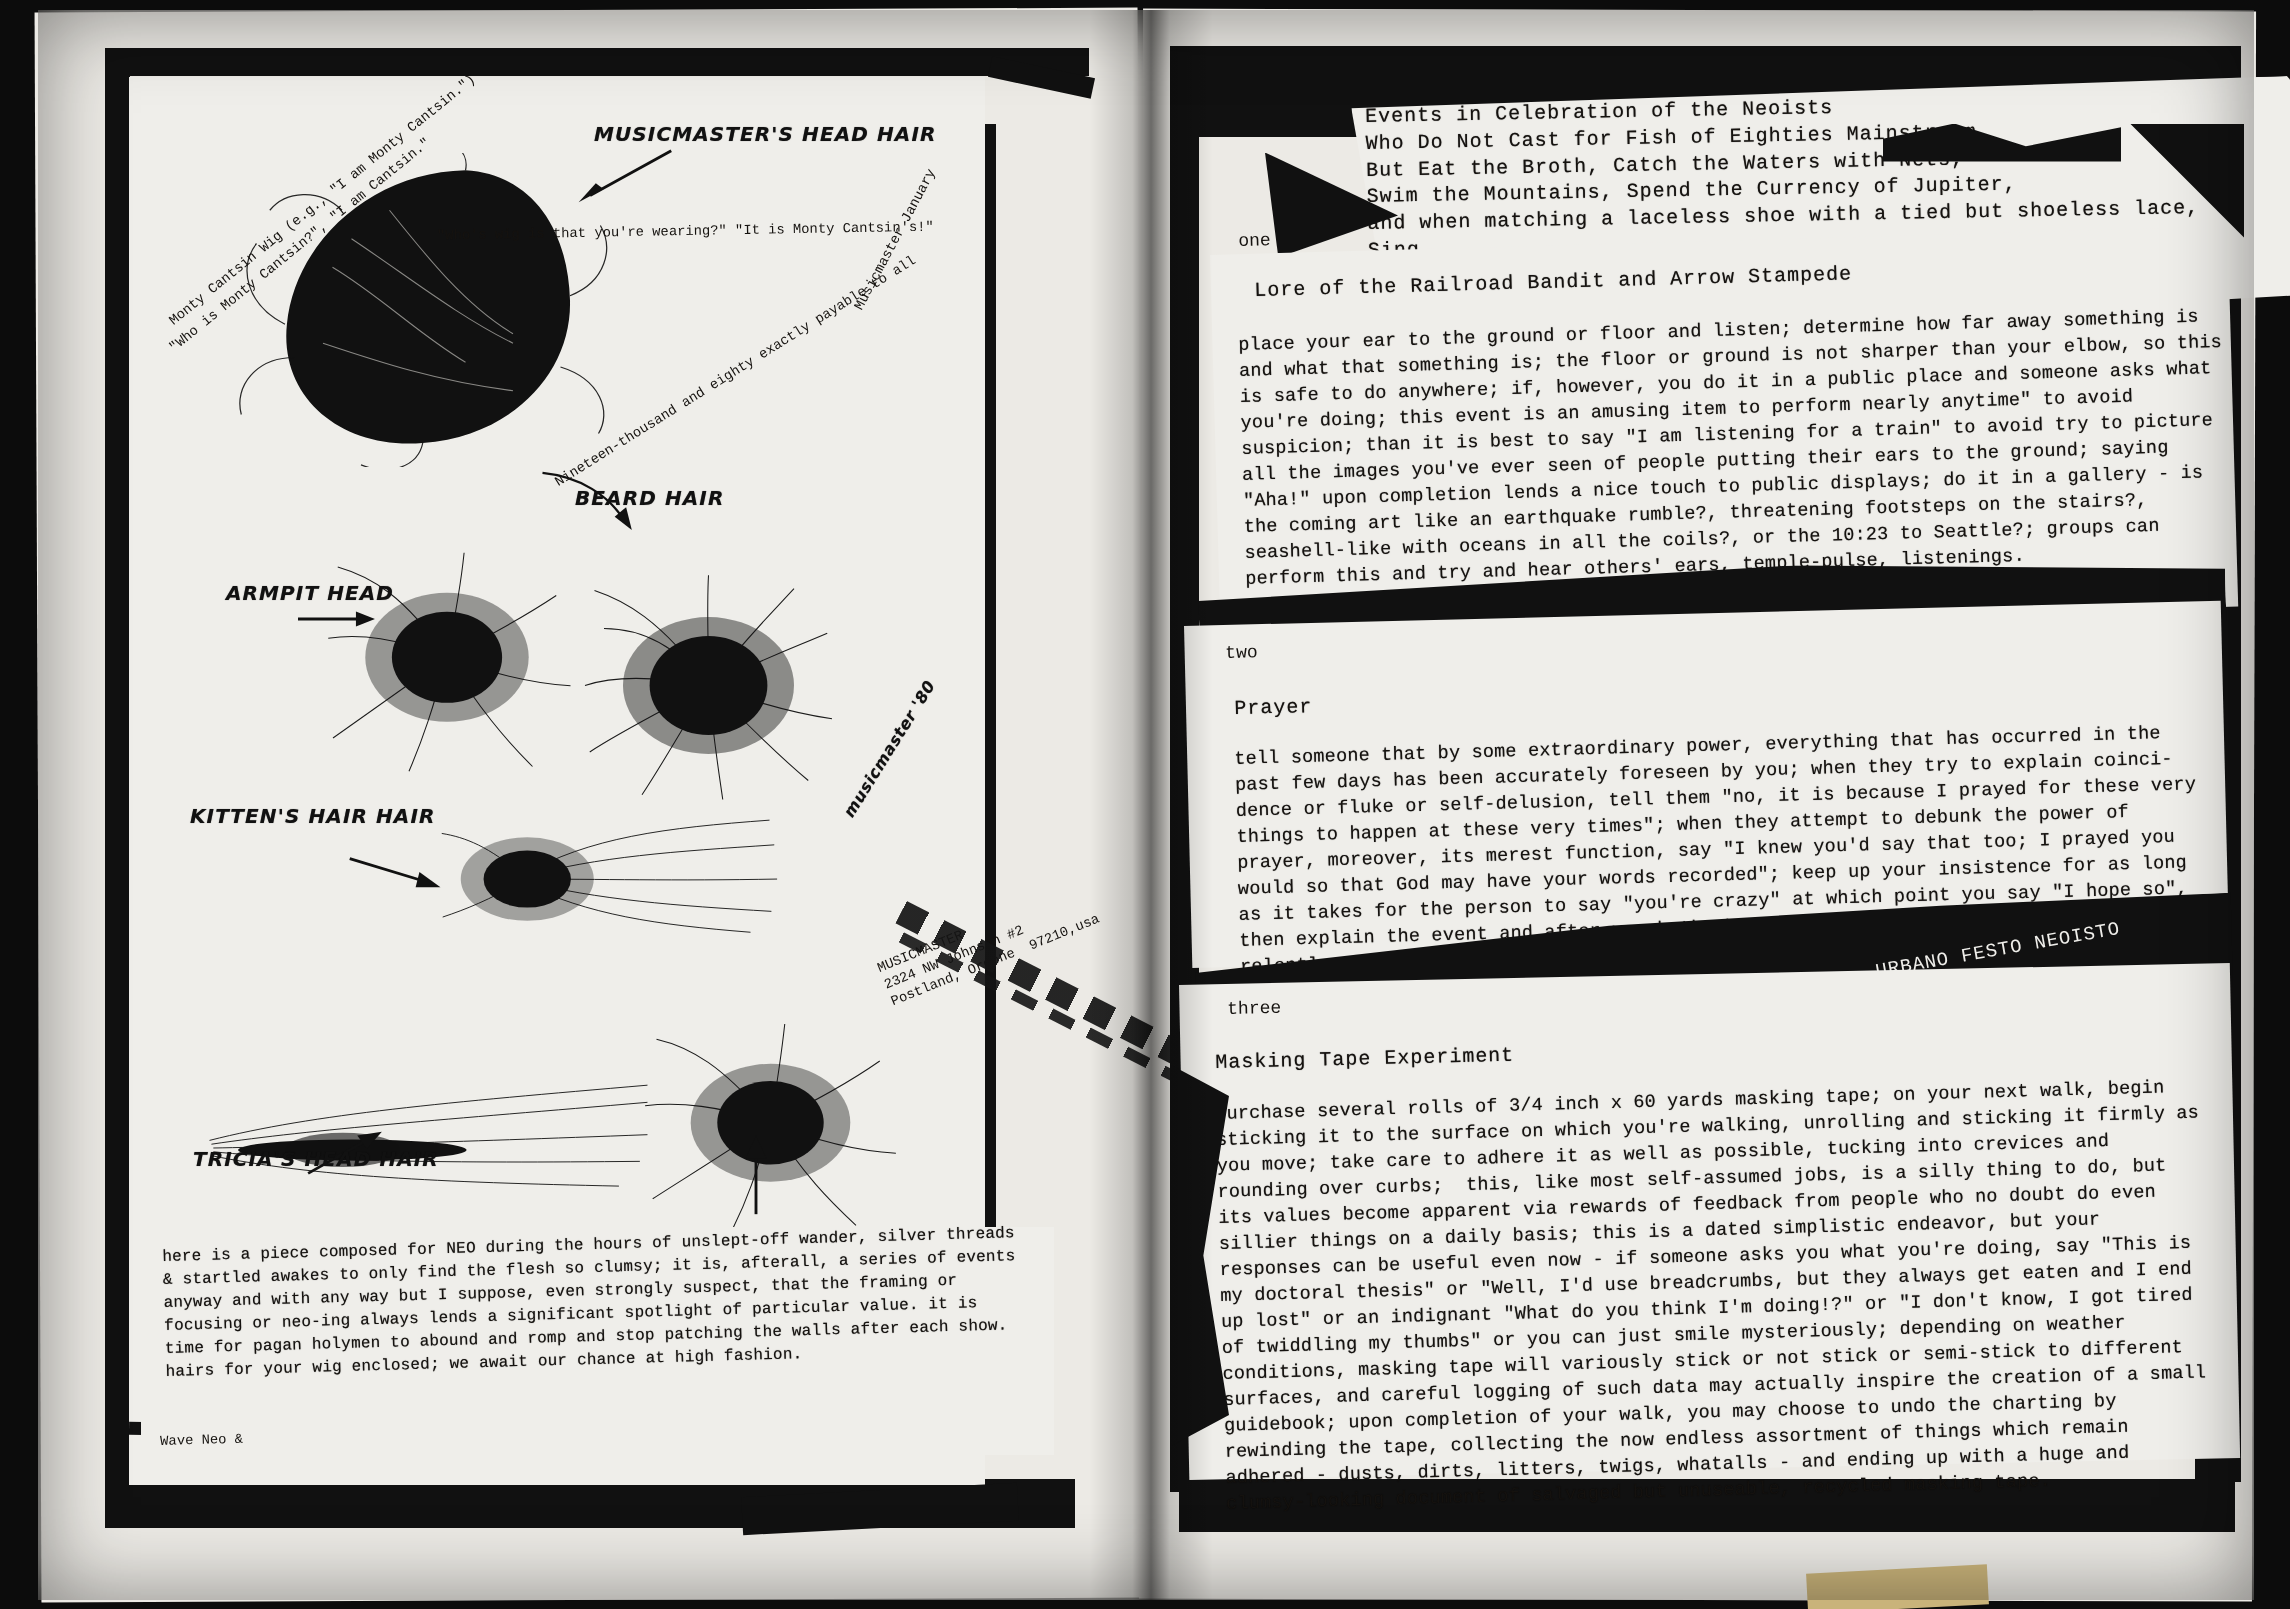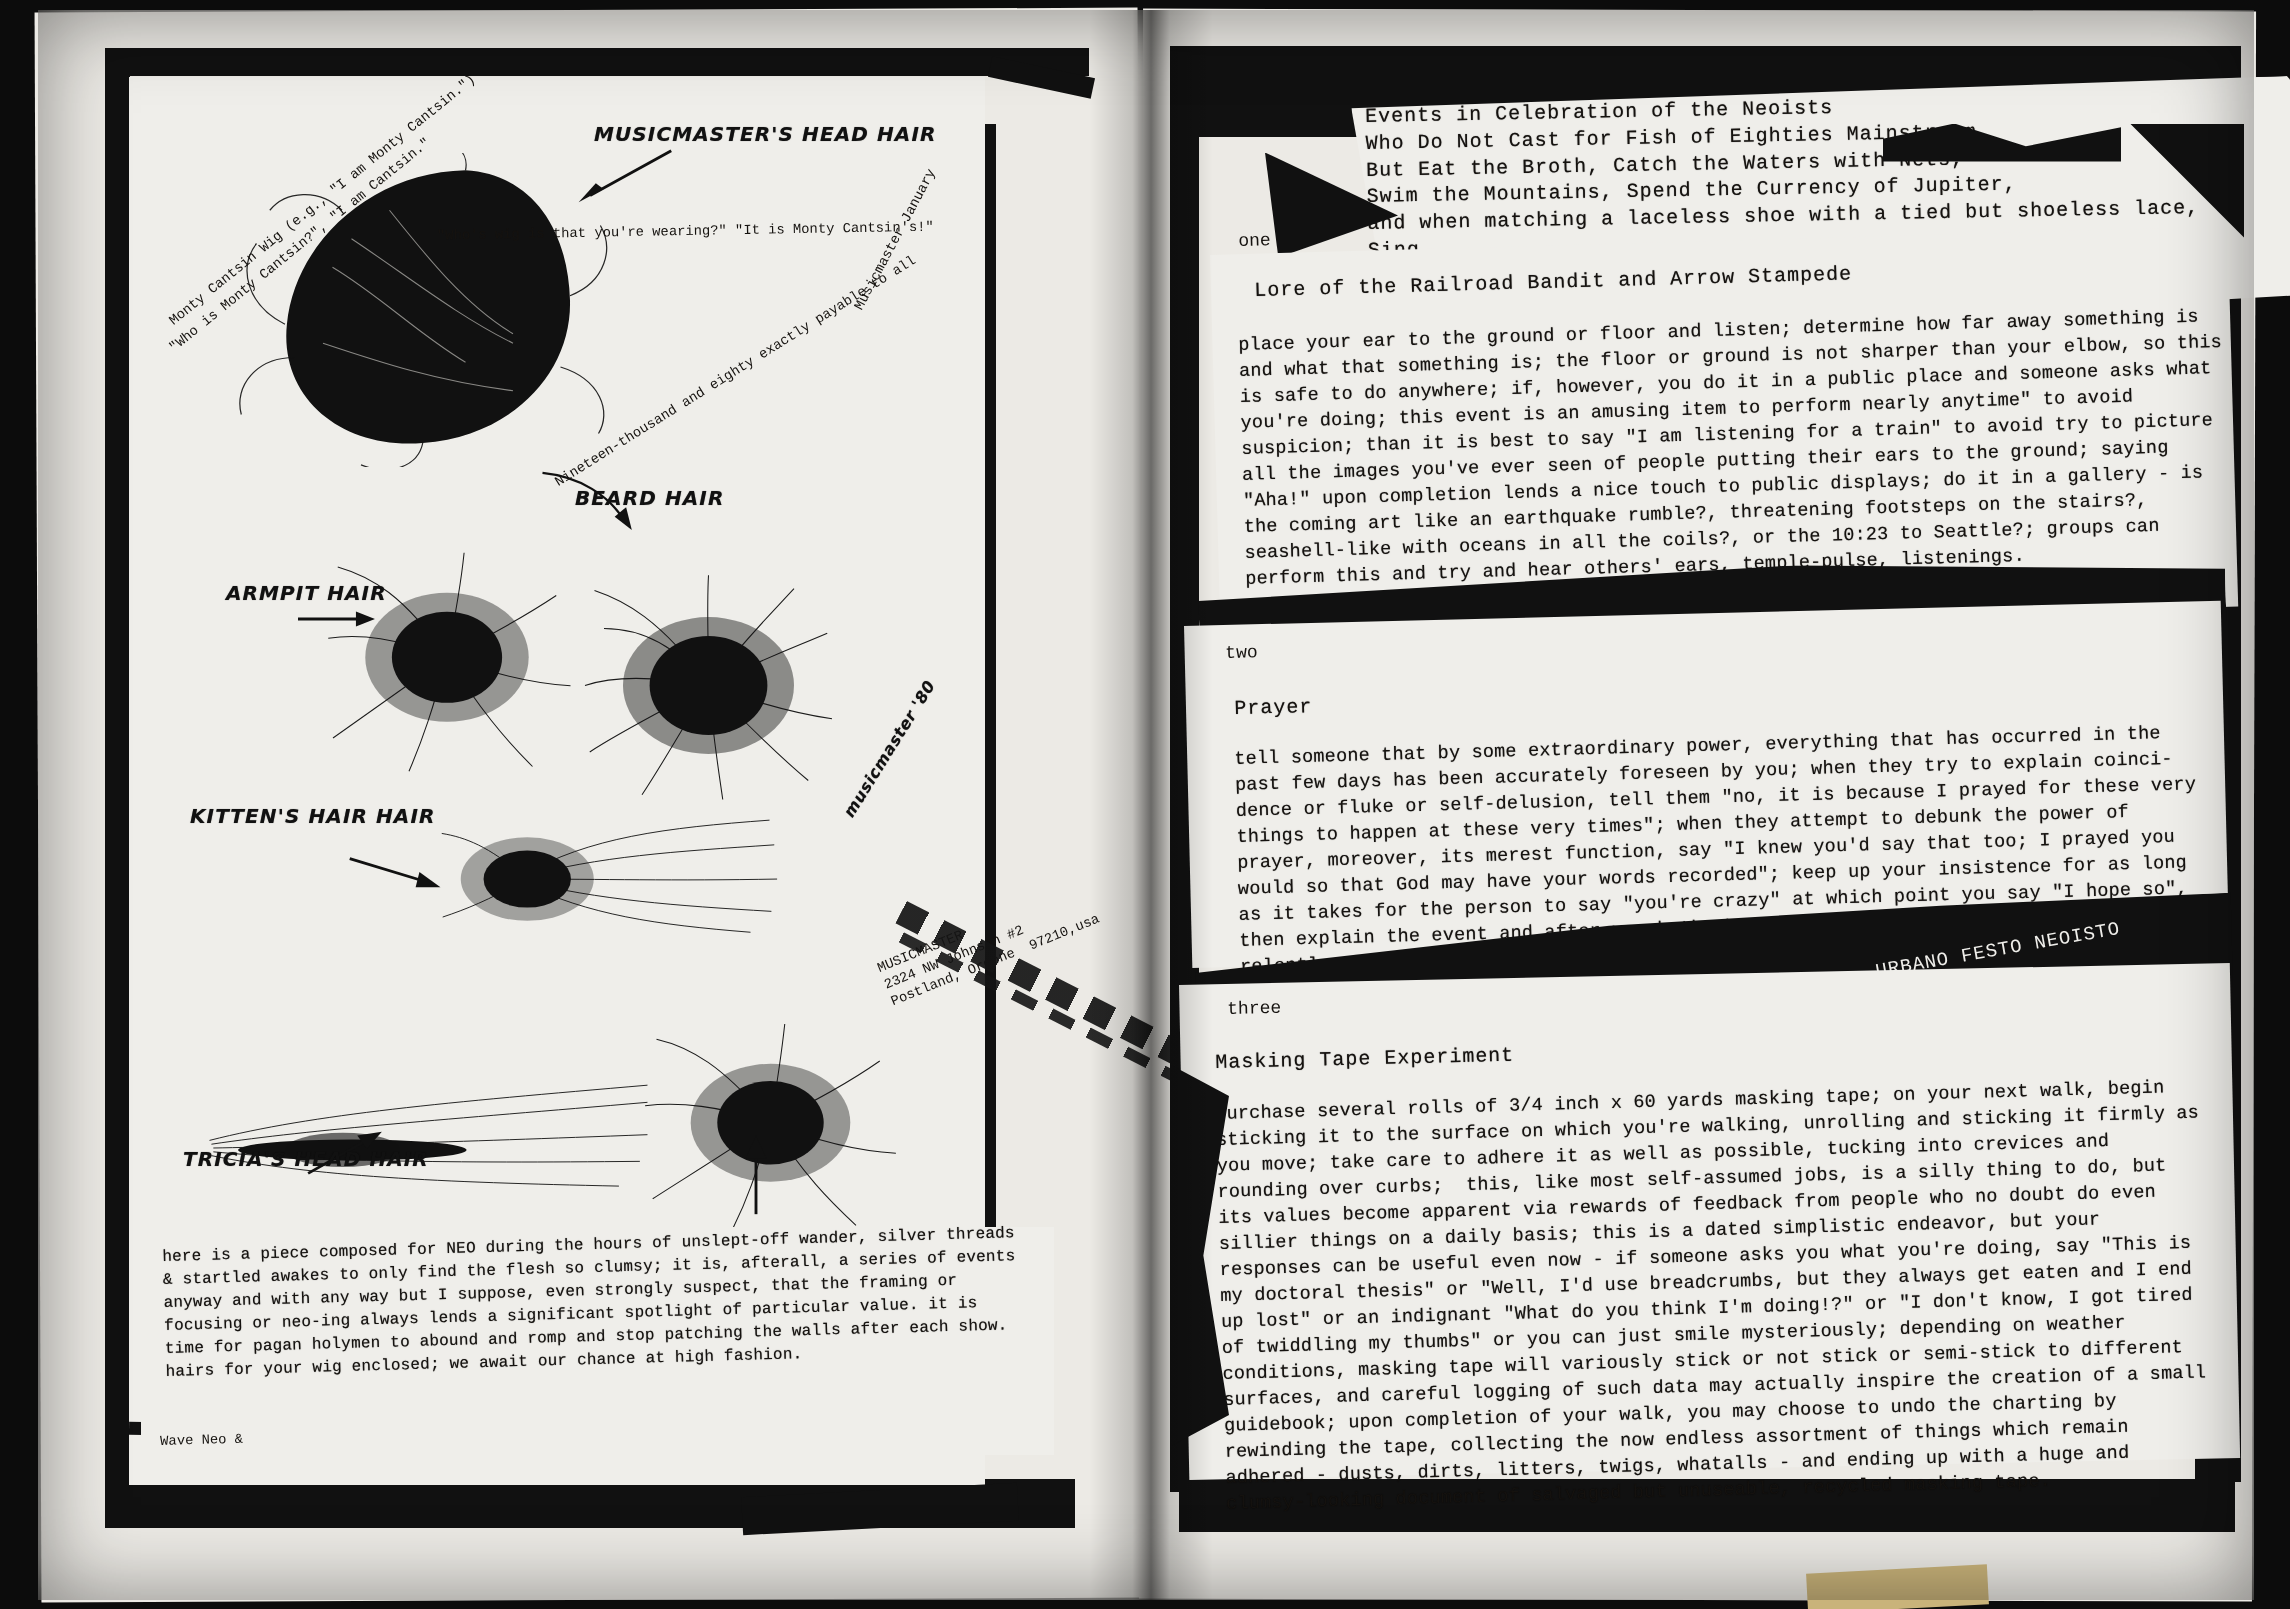--- a/index.html
+++ b/index.html
@@ -323,27 +323,27 @@
 
     <div class="hand" style="left:556px; top:112px;">
       <span>MUSICMASTER'S
 HEAD HAIR</span>
     </div>
     <div class="hand" style="left:537px; top:476px;">
       <span>BEARD HAIR</span>
     </div>
     <div class="hand" style="left:188px; top:571px;">
       <span>ARMPIT
-HAIR</span>
+HEAD</span>
     </div>
     <div class="hand" style="left:152px; top:794px;">
       <span>KITTEN'S
 HAIR HAIR</span>
     </div>
-    <div class="hand" style="left:145px; top:1137px;">
+    <div class="hand" style="left:155px; top:1137px;">
       <span>TRICIA'S
 HEAD HAIR</span>
     </div>
     <div class="hand" style="left:704px; top:1213px;">
       <span>PUBIC
 HAIR</span>
     </div>
 
     <div class="tiny" style="left:399px; top:213px; transform:rotate(-1deg);">"Who's wig is that you're wearing?" "It is Monty Cantsin's!"</div>
     <div class="tiny" style="left:128px; top:306px; transform:rotate(-39deg); transform-origin:left top;">Monty Cantsin Wig (e.g., "I am Monty Cantsin.")</div>

